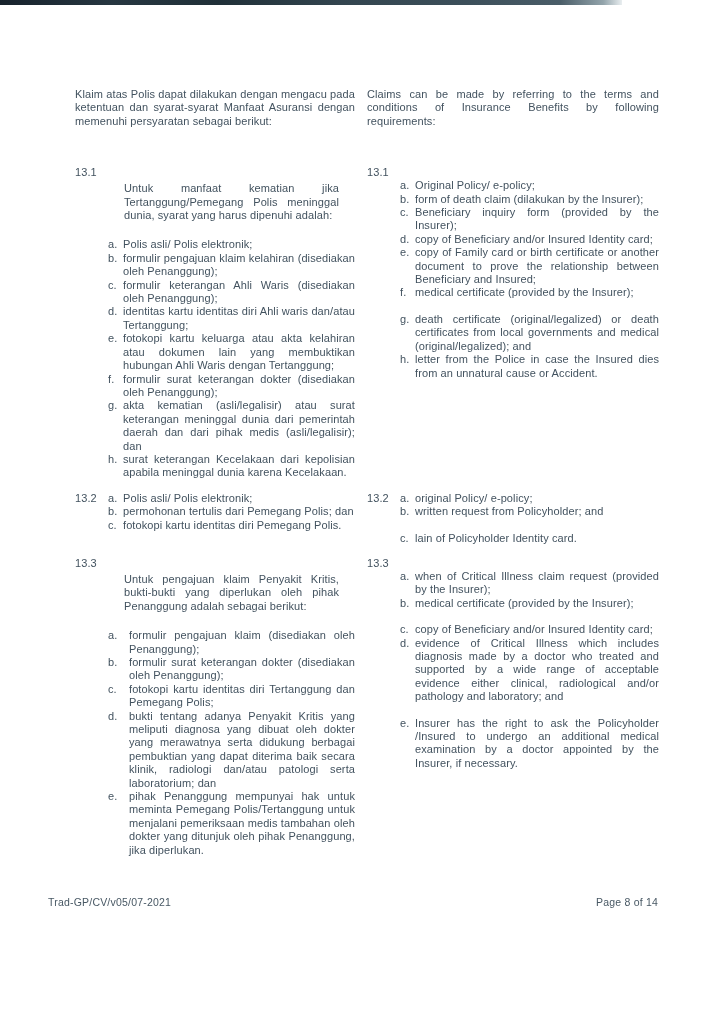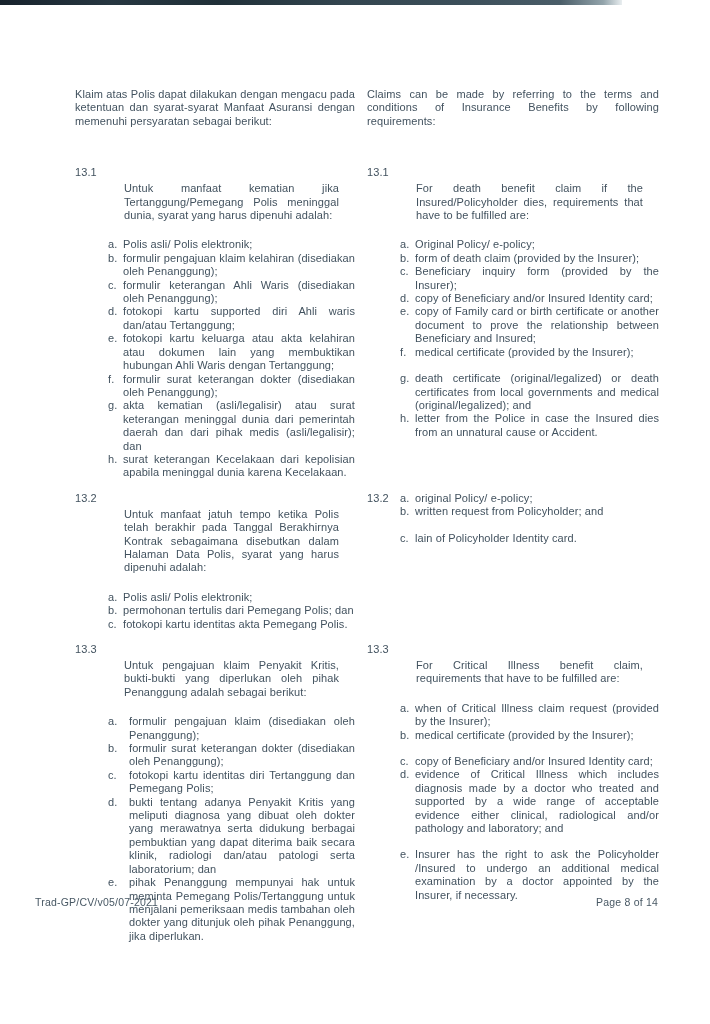--- a/index.html
+++ b/index.html
@@ -35,21 +35,21 @@
   .sec { display: flex; }
   .num { flex: 0 0 33px; }
   .secbody { flex: 1; min-width: 0; }
   .heading { margin: 16px; }
   .item { display: flex; }
   .ilabel { flex: 0 0 15px; }
   .itext { flex: 1; min-width: 0; }
   .wide .ilabel { flex: 0 0 21px; }
   .sp { margin-top: 13px; }
   .footer {
-    position: absolute; left: 35px; right: 52px; top: 896px;
+    position: absolute; left: 48px; right: 52px; top: 896px;
     display: flex; justify-content: space-between;
     font-size: 10.5px; color: #485864;
     letter-spacing: 0.2px;
   }
 </style>
 </head>
 <body>
 
 <div>
   <div class="topbar"></div>
@@ -71,21 +71,21 @@
           <div class="item">
             <span class="ilabel">b.</span>
             <span class="itext">formulir pengajuan klaim kelahiran (disediakan oleh Penanggung);</span>
           </div>
           <div class="item">
             <span class="ilabel">c.</span>
             <span class="itext">formulir keterangan Ahli Waris (disediakan oleh Penanggung);</span>
           </div>
           <div class="item">
             <span class="ilabel">d.</span>
-            <span class="itext">fotokopi kartu supported diri Ahli waris dan/atau Tertanggung;</span>
+            <span class="itext">identitas kartu identitas diri Ahli waris dan/atau Tertanggung;</span>
           </div>
           <div class="item">
             <span class="ilabel">e.</span>
             <span class="itext">fotokopi kartu keluarga atau akta kelahiran atau dokumen lain yang membuktikan hubungan Ahli Waris dengan Tertanggung;</span>
           </div>
           <div class="item">
             <span class="ilabel">f.</span>
             <span class="itext">formulir surat keterangan dokter (disediakan oleh Penanggung);</span>
           </div>
           <div class="item">
@@ -95,28 +95,27 @@
           <div class="item">
             <span class="ilabel">h.</span>
             <span class="itext">surat keterangan Kecelakaan dari kepolisian apabila meninggal dunia karena Kecelakaan.</span>
           </div>
         </div>
       </div>
 
       <div class="sec">
         <div class="num">13.1</div>
         <div class="secbody">
-          <p class="heading">For death benefit claim if the Insured/Policyholder dies, requirements that have to be fulfilled are:</p>
           <div class="item sp">
             <span class="ilabel">a.</span>
             <span class="itext">Original Policy/ e-policy;</span>
           </div>
           <div class="item">
             <span class="ilabel">b.</span>
-            <span class="itext">form of death claim (provided by the Insurer);</span>
+            <span class="itext">form of death claim (dilakukan by the Insurer);</span>
           </div>
           <div class="item">
             <span class="ilabel">c.</span>
             <span class="itext">Beneficiary inquiry form (provided by the Insurer);</span>
           </div>
           <div class="item">
             <span class="ilabel">d.</span>
             <span class="itext">copy of Beneficiary and/or Insured Identity card;</span>
           </div>
           <div class="item">
@@ -134,32 +133,31 @@
           <div class="item">
             <span class="ilabel">h.</span>
             <span class="itext">letter from the Police in case the Insured dies from an unnatural cause or Accident.</span>
           </div>
         </div>
       </div>
 
       <div class="sec">
         <div class="num">13.2</div>
         <div class="secbody">
-          <p class="heading">Untuk manfaat jatuh tempo ketika Polis telah berakhir pada Tanggal Berakhirnya Kontrak sebagaimana disebutkan dalam Halaman Data Polis, syarat yang harus dipenuhi adalah:</p>
           <div class="item">
             <span class="ilabel">a.</span>
             <span class="itext">Polis asli/ Polis elektronik;</span>
           </div>
           <div class="item">
             <span class="ilabel">b.</span>
             <span class="itext">permohonan tertulis dari Pemegang Polis; dan</span>
           </div>
           <div class="item">
             <span class="ilabel">c.</span>
-            <span class="itext">fotokopi kartu identitas akta Pemegang Polis.</span>
+            <span class="itext">fotokopi kartu identitas diri Pemegang Polis.</span>
           </div>
         </div>
       </div>
 
       <div class="sec">
         <div class="num">13.2</div>
         <div class="secbody">
           <div class="item">
             <span class="ilabel">a.</span>
             <span class="itext">original Policy/ e-policy;</span>
@@ -198,21 +196,20 @@
           <div class="item">
             <span class="ilabel">e.</span>
             <span class="itext">pihak Penanggung mempunyai hak untuk meminta Pemegang Polis/Tertanggung untuk menjalani pemeriksaan medis tambahan oleh dokter yang ditunjuk oleh pihak Penanggung, jika diperlukan.</span>
           </div>
         </div>
       </div>
 
       <div class="sec">
         <div class="num">13.3</div>
         <div class="secbody">
-          <p class="heading">For Critical Illness benefit claim, requirements that have to be fulfilled are:</p>
           <div class="item sp">
             <span class="ilabel">a.</span>
             <span class="itext">when of Critical Illness claim request (provided by the Insurer);</span>
           </div>
           <div class="item">
             <span class="ilabel">b.</span>
             <span class="itext">medical certificate (provided by the Insurer);</span>
           </div>
           <div class="item sp">
             <span class="ilabel">c.</span>

